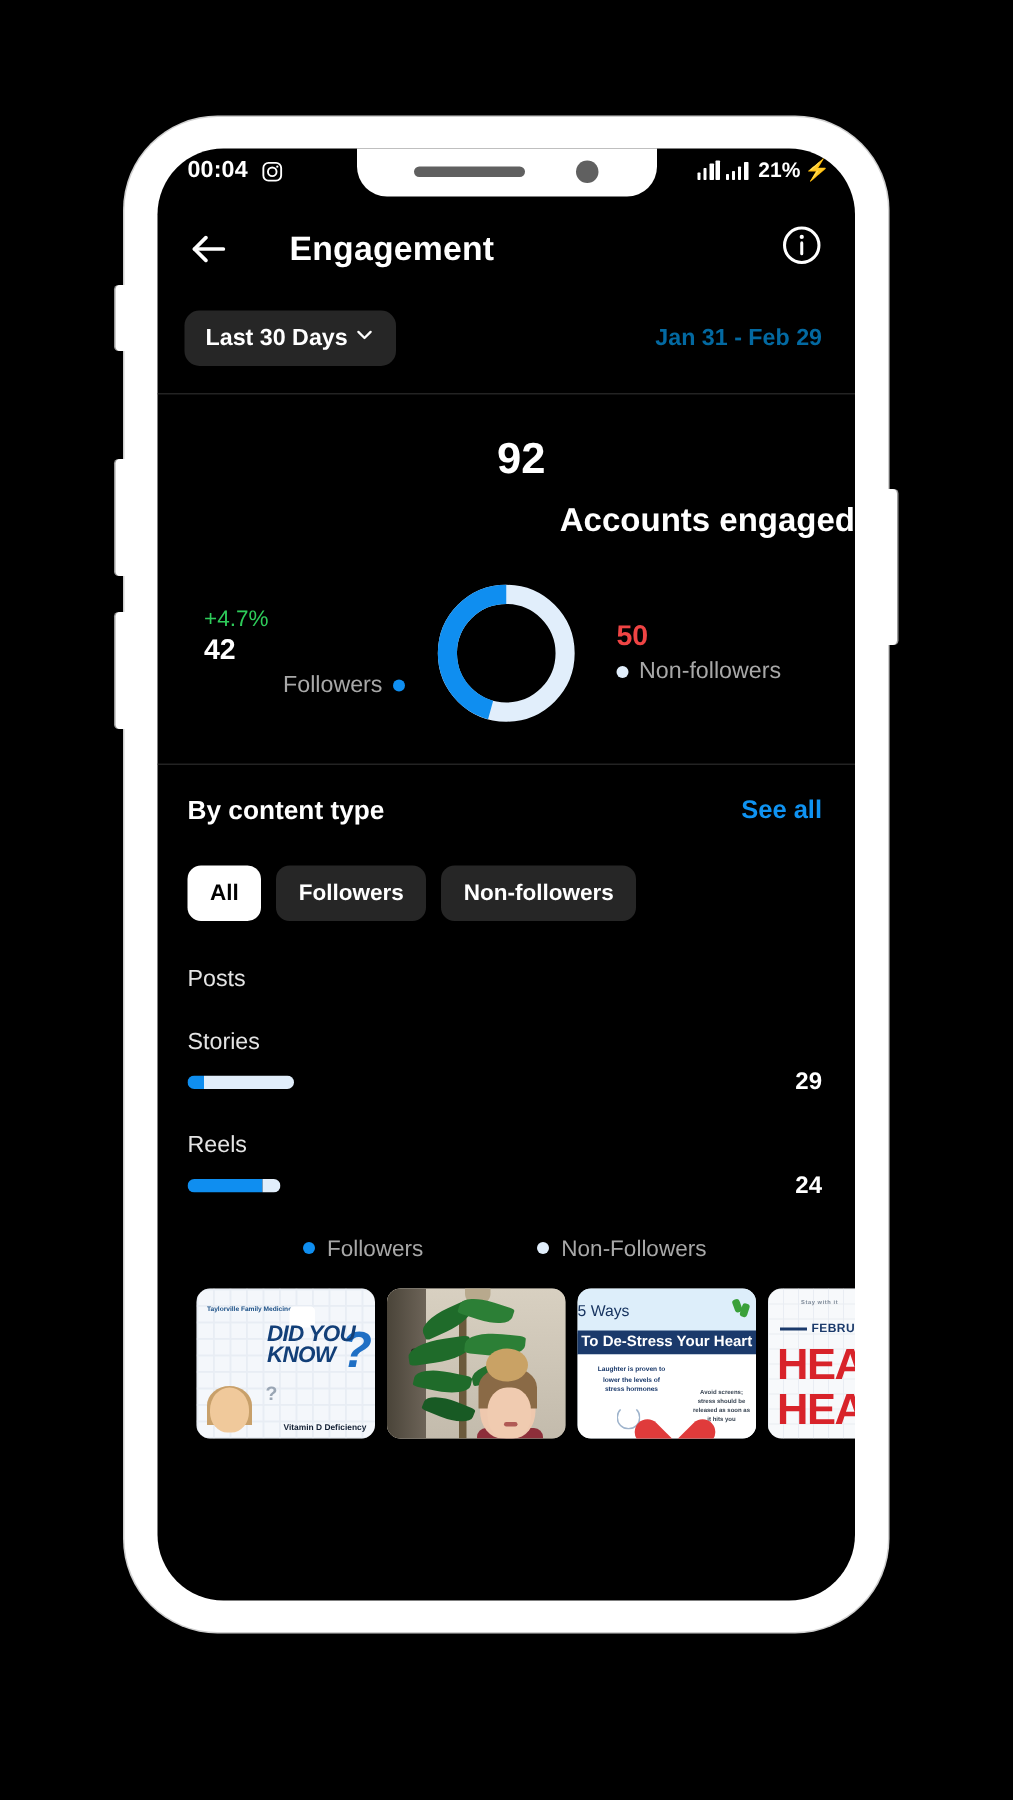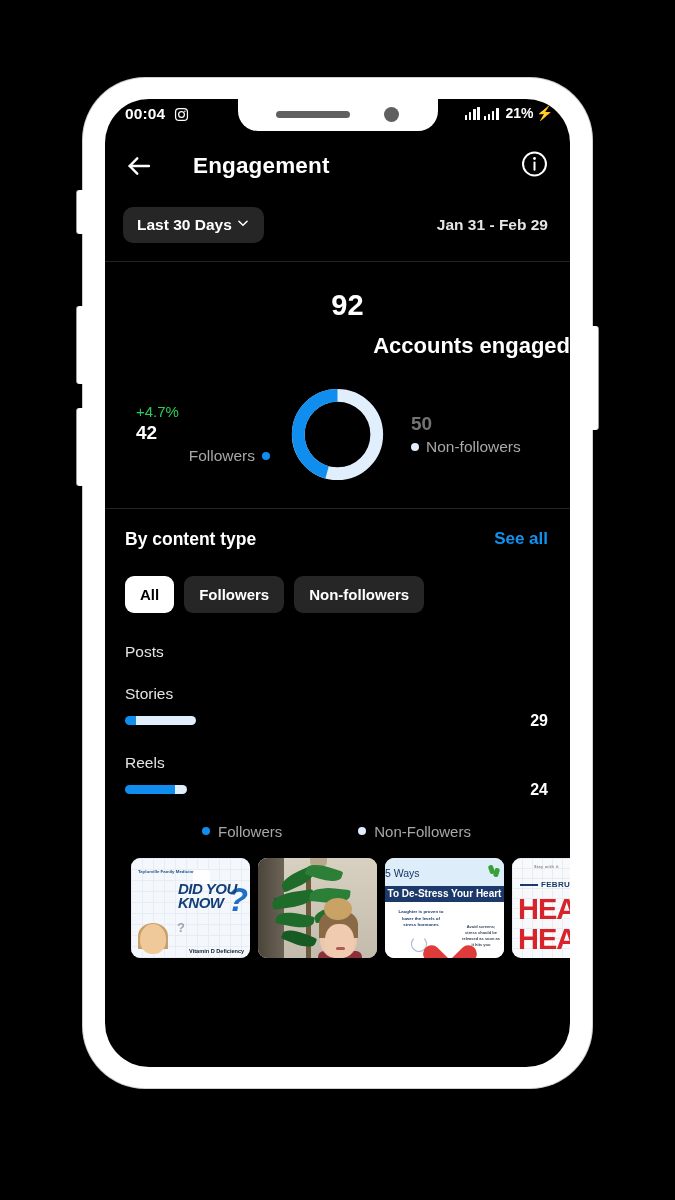--- a/index.html
+++ b/index.html
@@ -92,21 +92,21 @@
     display:flex; align-items:center; justify-content:space-between;
     padding:10px 22px 18px 18px;
     border-bottom:1px solid #232323;
   }
   #range-pill{
     display:flex; align-items:center; gap:4px;
     background:#262626; color:#fff;
     border-radius:10px; padding:9px 14px;
     font-size:15.5px; font-weight:700;
   }
-  #date-range{ color:#e5e5e5; font-size:15.5px; font-weight:700; }
+  #date-range{ color:#0369a1; font-size:15.5px; font-weight:700; }
 
   
   #summary{ padding:28px 0 22px; text-align:center; }
   #total-value{ color:#fff; font-size:29px; font-weight:700; line-height:1.1;padding-left:20px; }
   #total-label{ color:#fff; font-size:22px; font-weight:700; margin-top:11px;text-align:right; }
 
   #donut-row{
     display:flex; align-items:center; justify-content:center;
     margin-top:24px; gap:0;
   }
@@ -119,21 +119,21 @@
     display:flex; align-items:center; justify-content:flex-end; gap:7px; margin-top:3px;
   }
   .leg-label{ color:#a8a8a8; font-size:15.5px; }
   .dot{ width:8px; height:8px; border-radius:50%; display:inline-block; }
 
   #donut{ width:103px; height:103px; flex:0 0 auto; }
 
   #nonfollowers-block{
     width:150px; text-align:left; padding-left:22px;
   }
-  #nonfollowers-value{ color:#737373; font-size:19px; font-weight:700; }
+  #nonfollowers-value{ color:#ef4444; font-size:19px; font-weight:700; }
   #nonfollowers-label-row{
     display:flex; align-items:center; gap:7px; margin-top:3px;
   }
 
   
   #content-section{ border-top:1px solid #232323; padding:20px 22px 0 20px; }
   #content-head{
     display:flex; align-items:center; justify-content:space-between;
   }
   #content-title{ color:#fff; font-size:17.5px; font-weight:700; }

